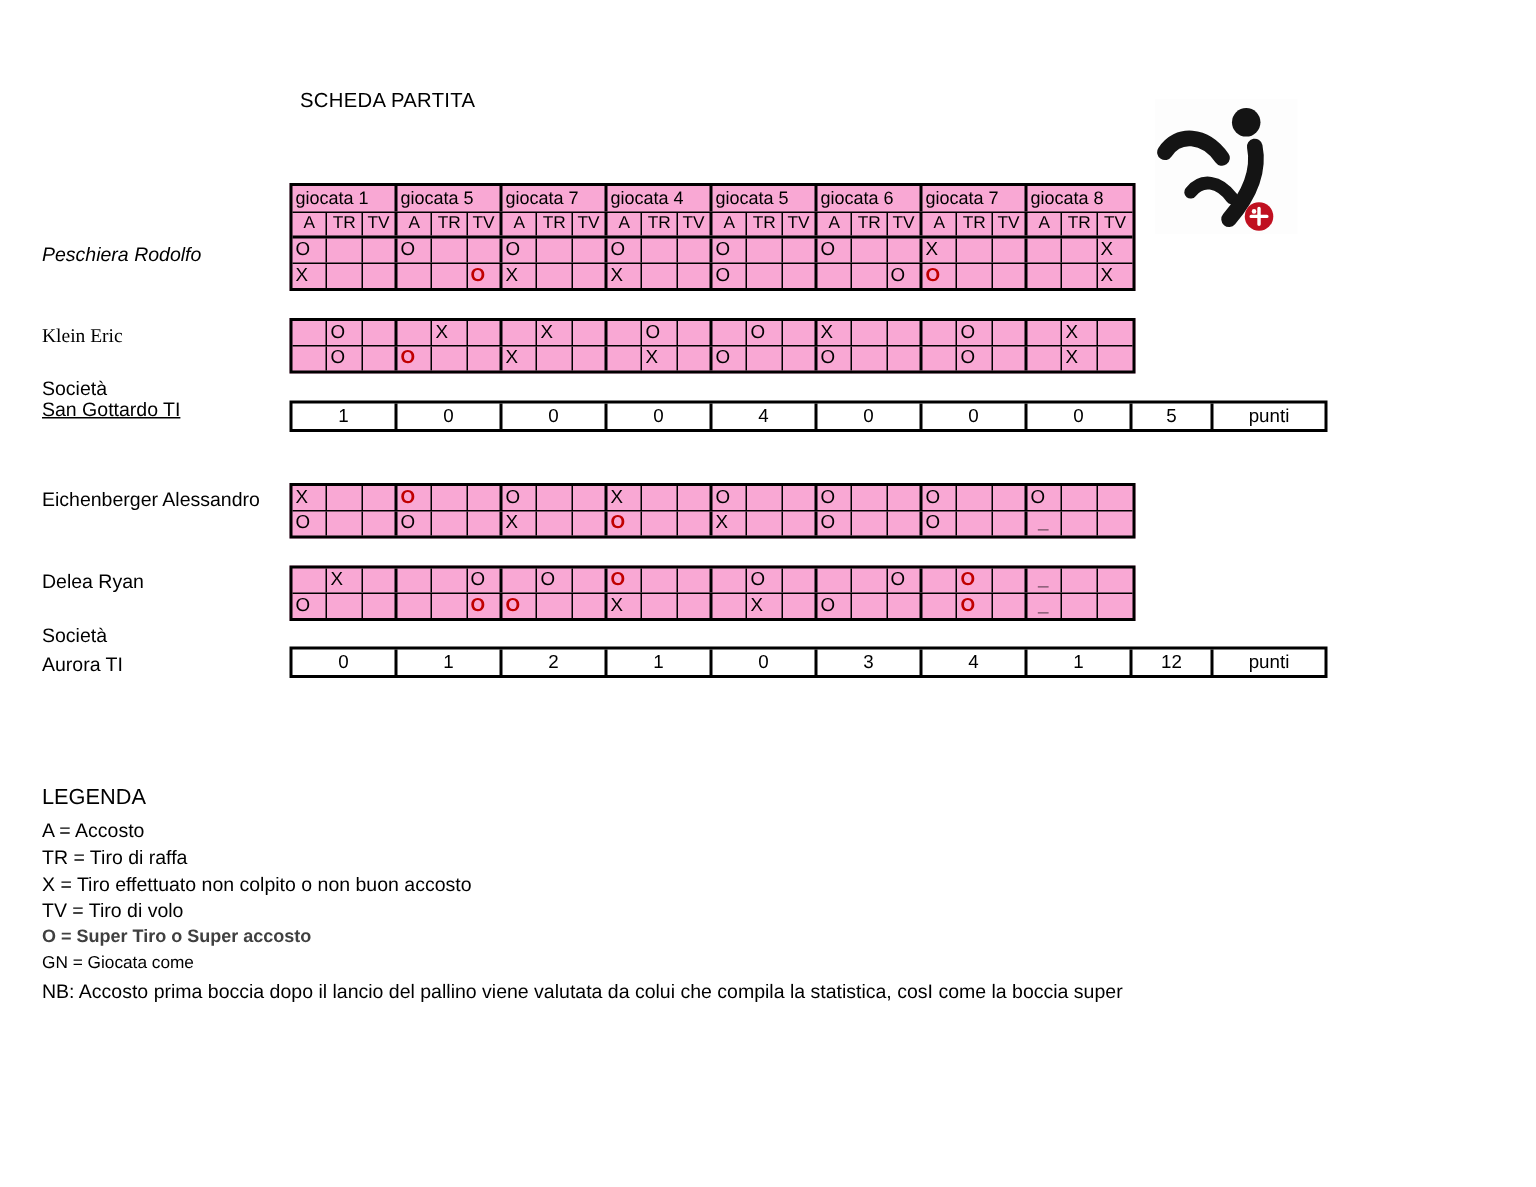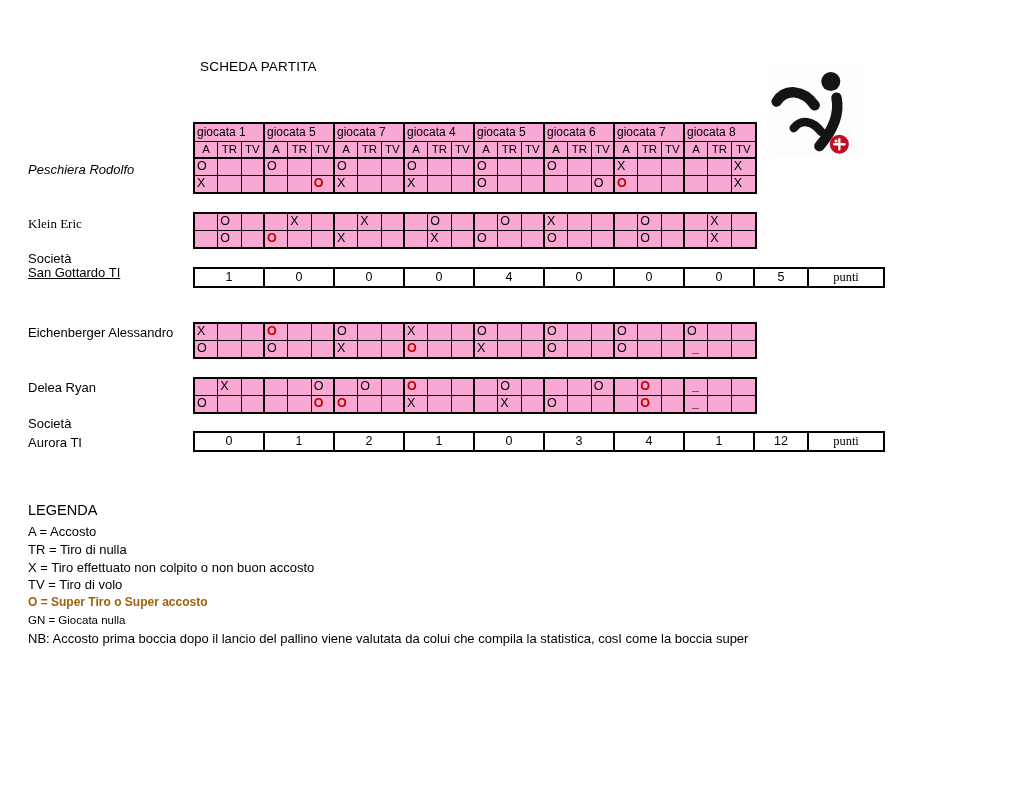--- a/index.html
+++ b/index.html
@@ -31,30 +31,30 @@
   .cell.red { color:#c00000; font-weight:bold; }
   .cell.dash { padding-left:7px; font-weight:bold; }
 
   
   .score-row {
     position:absolute; left:193px; width:692px; box-sizing:border-box;
     display:grid; grid-template-columns:repeat(8,70px) 54px 1fr;
     border:2px solid #000; height:21px; background:#fff;
   }
   .score-cell { border-right:2px solid #000; text-align:center; font-size:12.5px; line-height:17px; }
-  .score-cell:last-child { border-right:none;font-family:Liberation Serif, serif; }
+  .score-cell:last-child { border-right:none; }
 
   
   .lbl { position:absolute; left:28px; font-size:13px; white-space:nowrap; }
 
   
-  .legend { position:absolute; left:28px; top:502px; }
+  .legend { position:absolute; left:28px; top:524px; }
   .legend-heading { font-size:14.5px; margin-bottom:5px; }
   .legend-line { font-size:13px; height:17.8px; line-height:17.8px; white-space:nowrap; }
-  .legend-line.red { color:#a16207; font-weight:bold; font-size:12px; }
+  .legend-line.red { color:#404040; font-weight:bold; font-size:12px; }
   .legend-line.small { font-size:11.5px; }
 
   
   .logo-box { position:absolute; left:770px; top:66px; width:95px; height:90px; background:#fdfdfd; }
 </style>
 </head>
 <body>
 
 <div class="abs title" style="left:200px; top:59px;">SCHEDA PARTITA</div>
 
@@ -358,20 +358,20 @@
     <div class="score-cell">4</div>
     <div class="score-cell">1</div>
     <div class="score-cell">12</div>
     <div class="score-cell">punti</div>
   </div>
 
 <div class="legend">
   <div class="legend-heading">LEGENDA</div>
   <div>
       <div class="legend-line">A = Accosto</div>
-      <div class="legend-line">TR = Tiro di nulla</div>
+      <div class="legend-line">TR = Tiro di raffa</div>
       <div class="legend-line">X = Tiro effettuato non colpito o non buon accosto</div>
       <div class="legend-line">TV = Tiro di volo</div>
       <div class="legend-line red">O = Super Tiro o Super accosto</div>
-      <div class="legend-line small">GN = Giocata nulla</div>
+      <div class="legend-line small">GN = Giocata come</div>
       <div class="legend-line">NB: Accosto prima boccia dopo il lancio del pallino viene valutata da colui che compila la statistica, cosI come la boccia super</div>
     </div>
 </div>
 
 </body></html>

